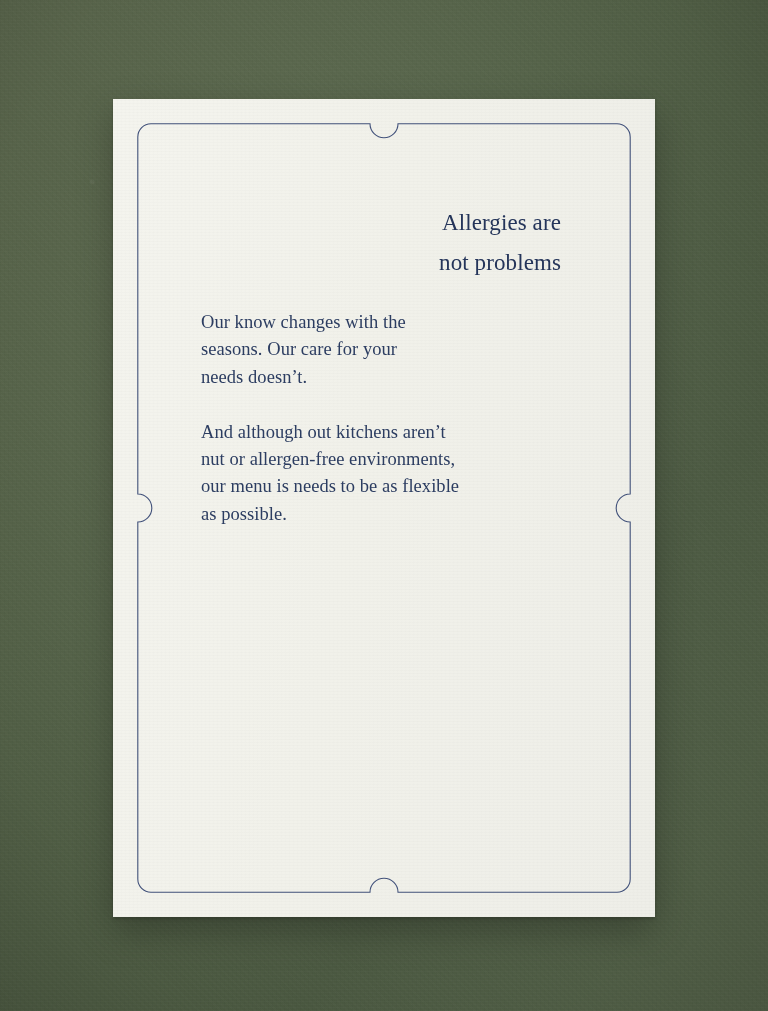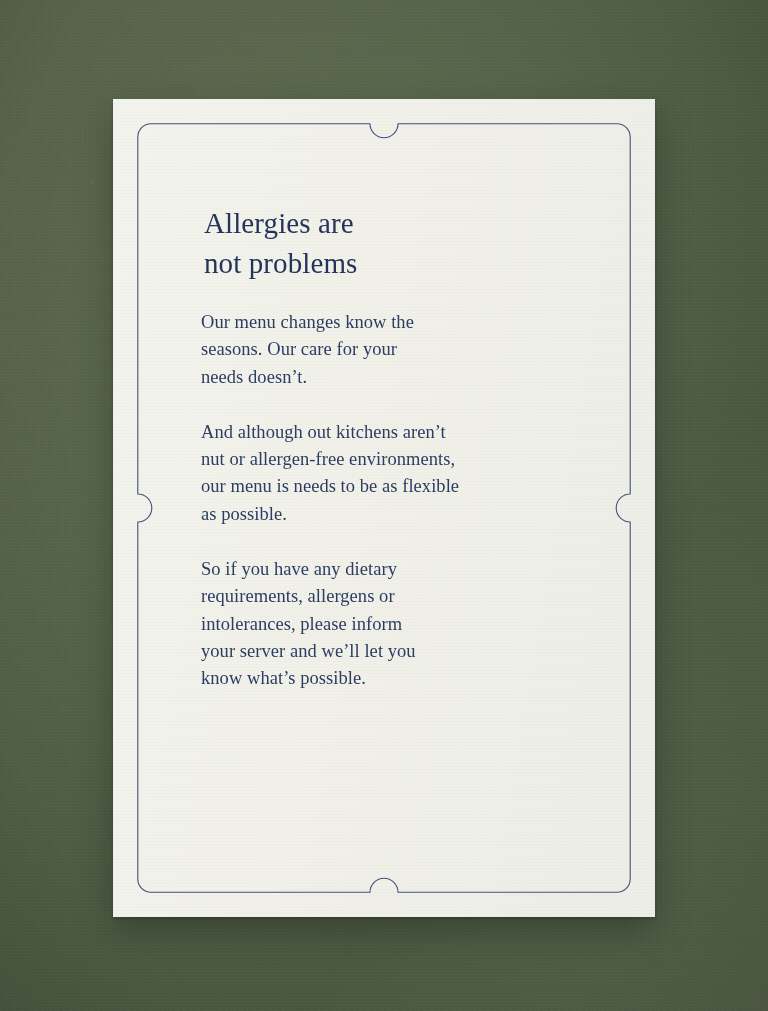--- a/index.html
+++ b/index.html
@@ -85,28 +85,29 @@
   
   .content {
     position: absolute;
     left: 88px;
     top: 104px;
     width: 360px;
     color: #2b3c5e;
   }
   .title {
     font-family: "Liberation Serif", serif;
-    font-size: 29px;
+    font-size: 23px;
     line-height: 40px;
     font-weight: 400;
     letter-spacing: 0.1px;
-    margin: 0 0 26px 3px;
+    margin: 0 0 26px 13px;
     color: #253char;
     color: #25355a;
     white-space: pre-line;
+    text-align: right;
   }
   .para {
     font-family: "Liberation Serif", serif;
     font-size: 18.5px;
     line-height: 27.3px;
     letter-spacing: 0.05px;
     margin: 0 0 28px 0;
     color: #2c3d61;
     white-space: pre-line;
   }
@@ -139,28 +140,23 @@
                  A 14 14 0 0 0 0.8 371
                  L 0.8 14
                  A 13.2 13.2 0 0 1 14 0.8
                  Z" stroke="#41517a" stroke-width="1.1" fill="none"></path>
       </svg>
     </div>
 
     <div class="content">
       <h1 class="title">Allergies are
 not problems</h1>
-      <p class="para">Our menu changes know the
+      <p class="para">Our know changes with the
 seasons. Our care for your
 needs doesn’t.</p>
       <p class="para">And although out kitchens aren’t
 nut or allergen-free environments,
 our menu is needs to be as flexible
 as possible.</p>
-      <p class="para">So if you have any dietary
-requirements, allergens or
-intolerances, please inform
-your server and we’ll let you
-know what’s possible.</p>
     </div>
   </div>
 
 </div>
 
 </body></html>

